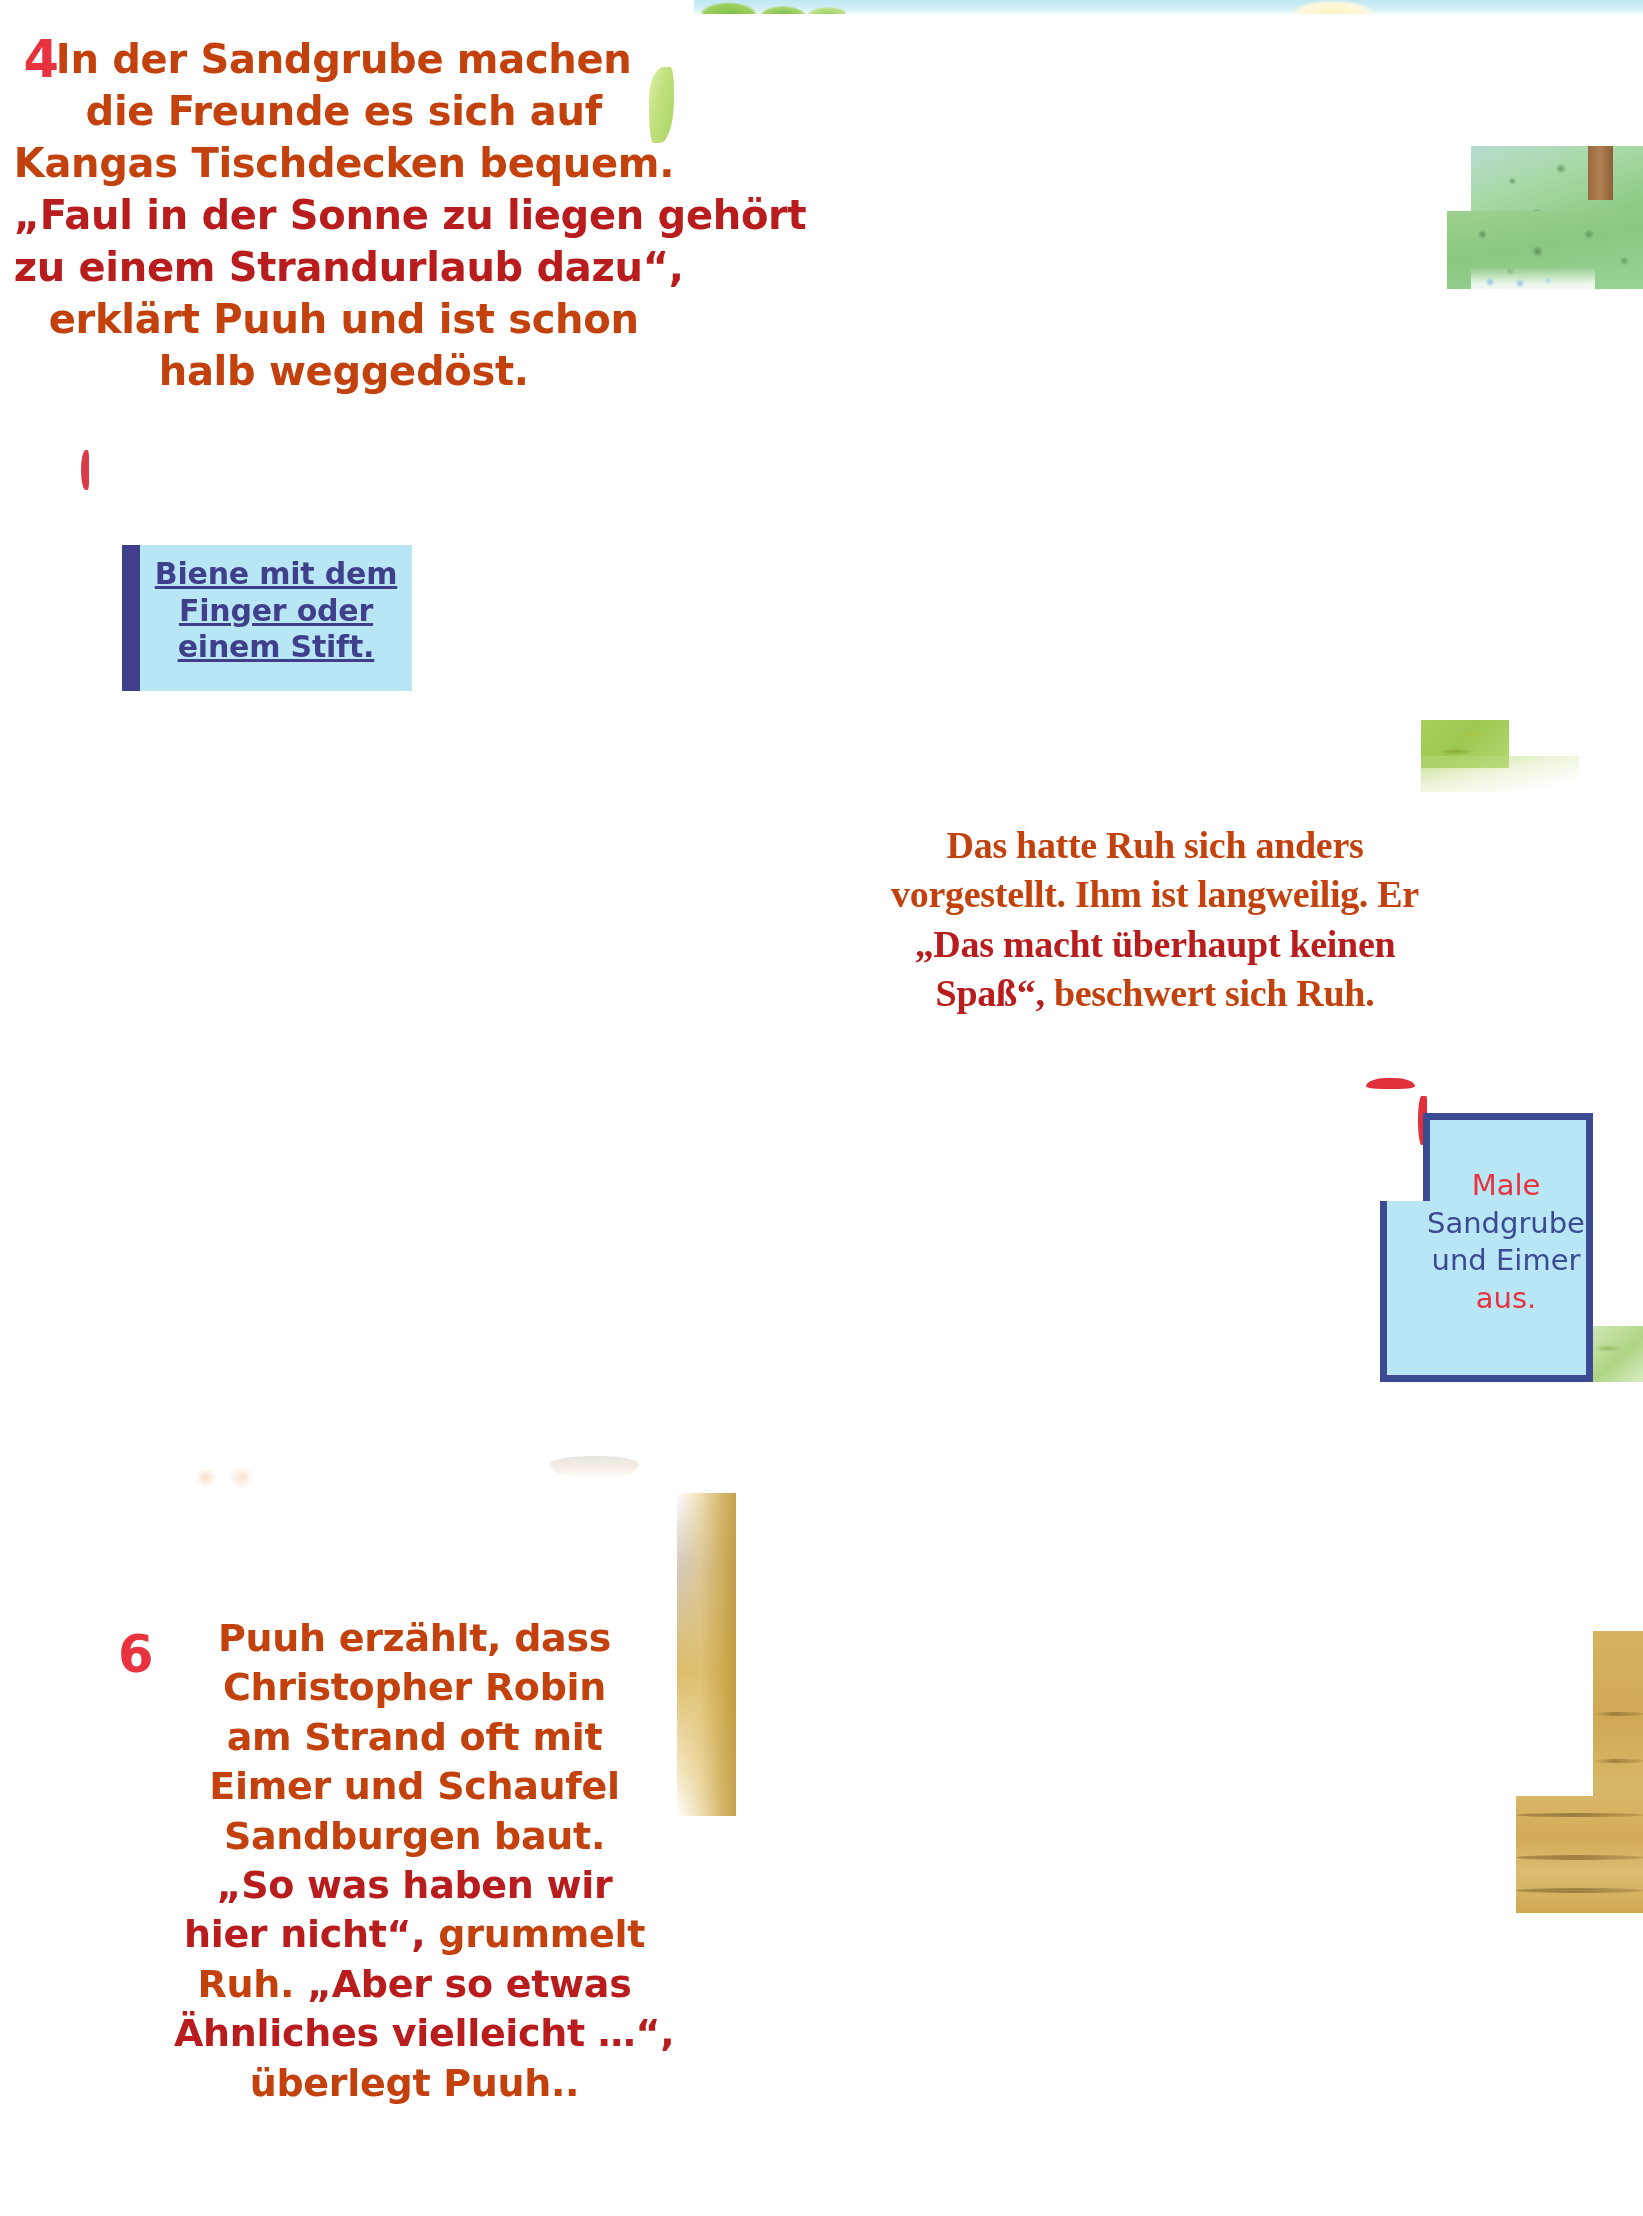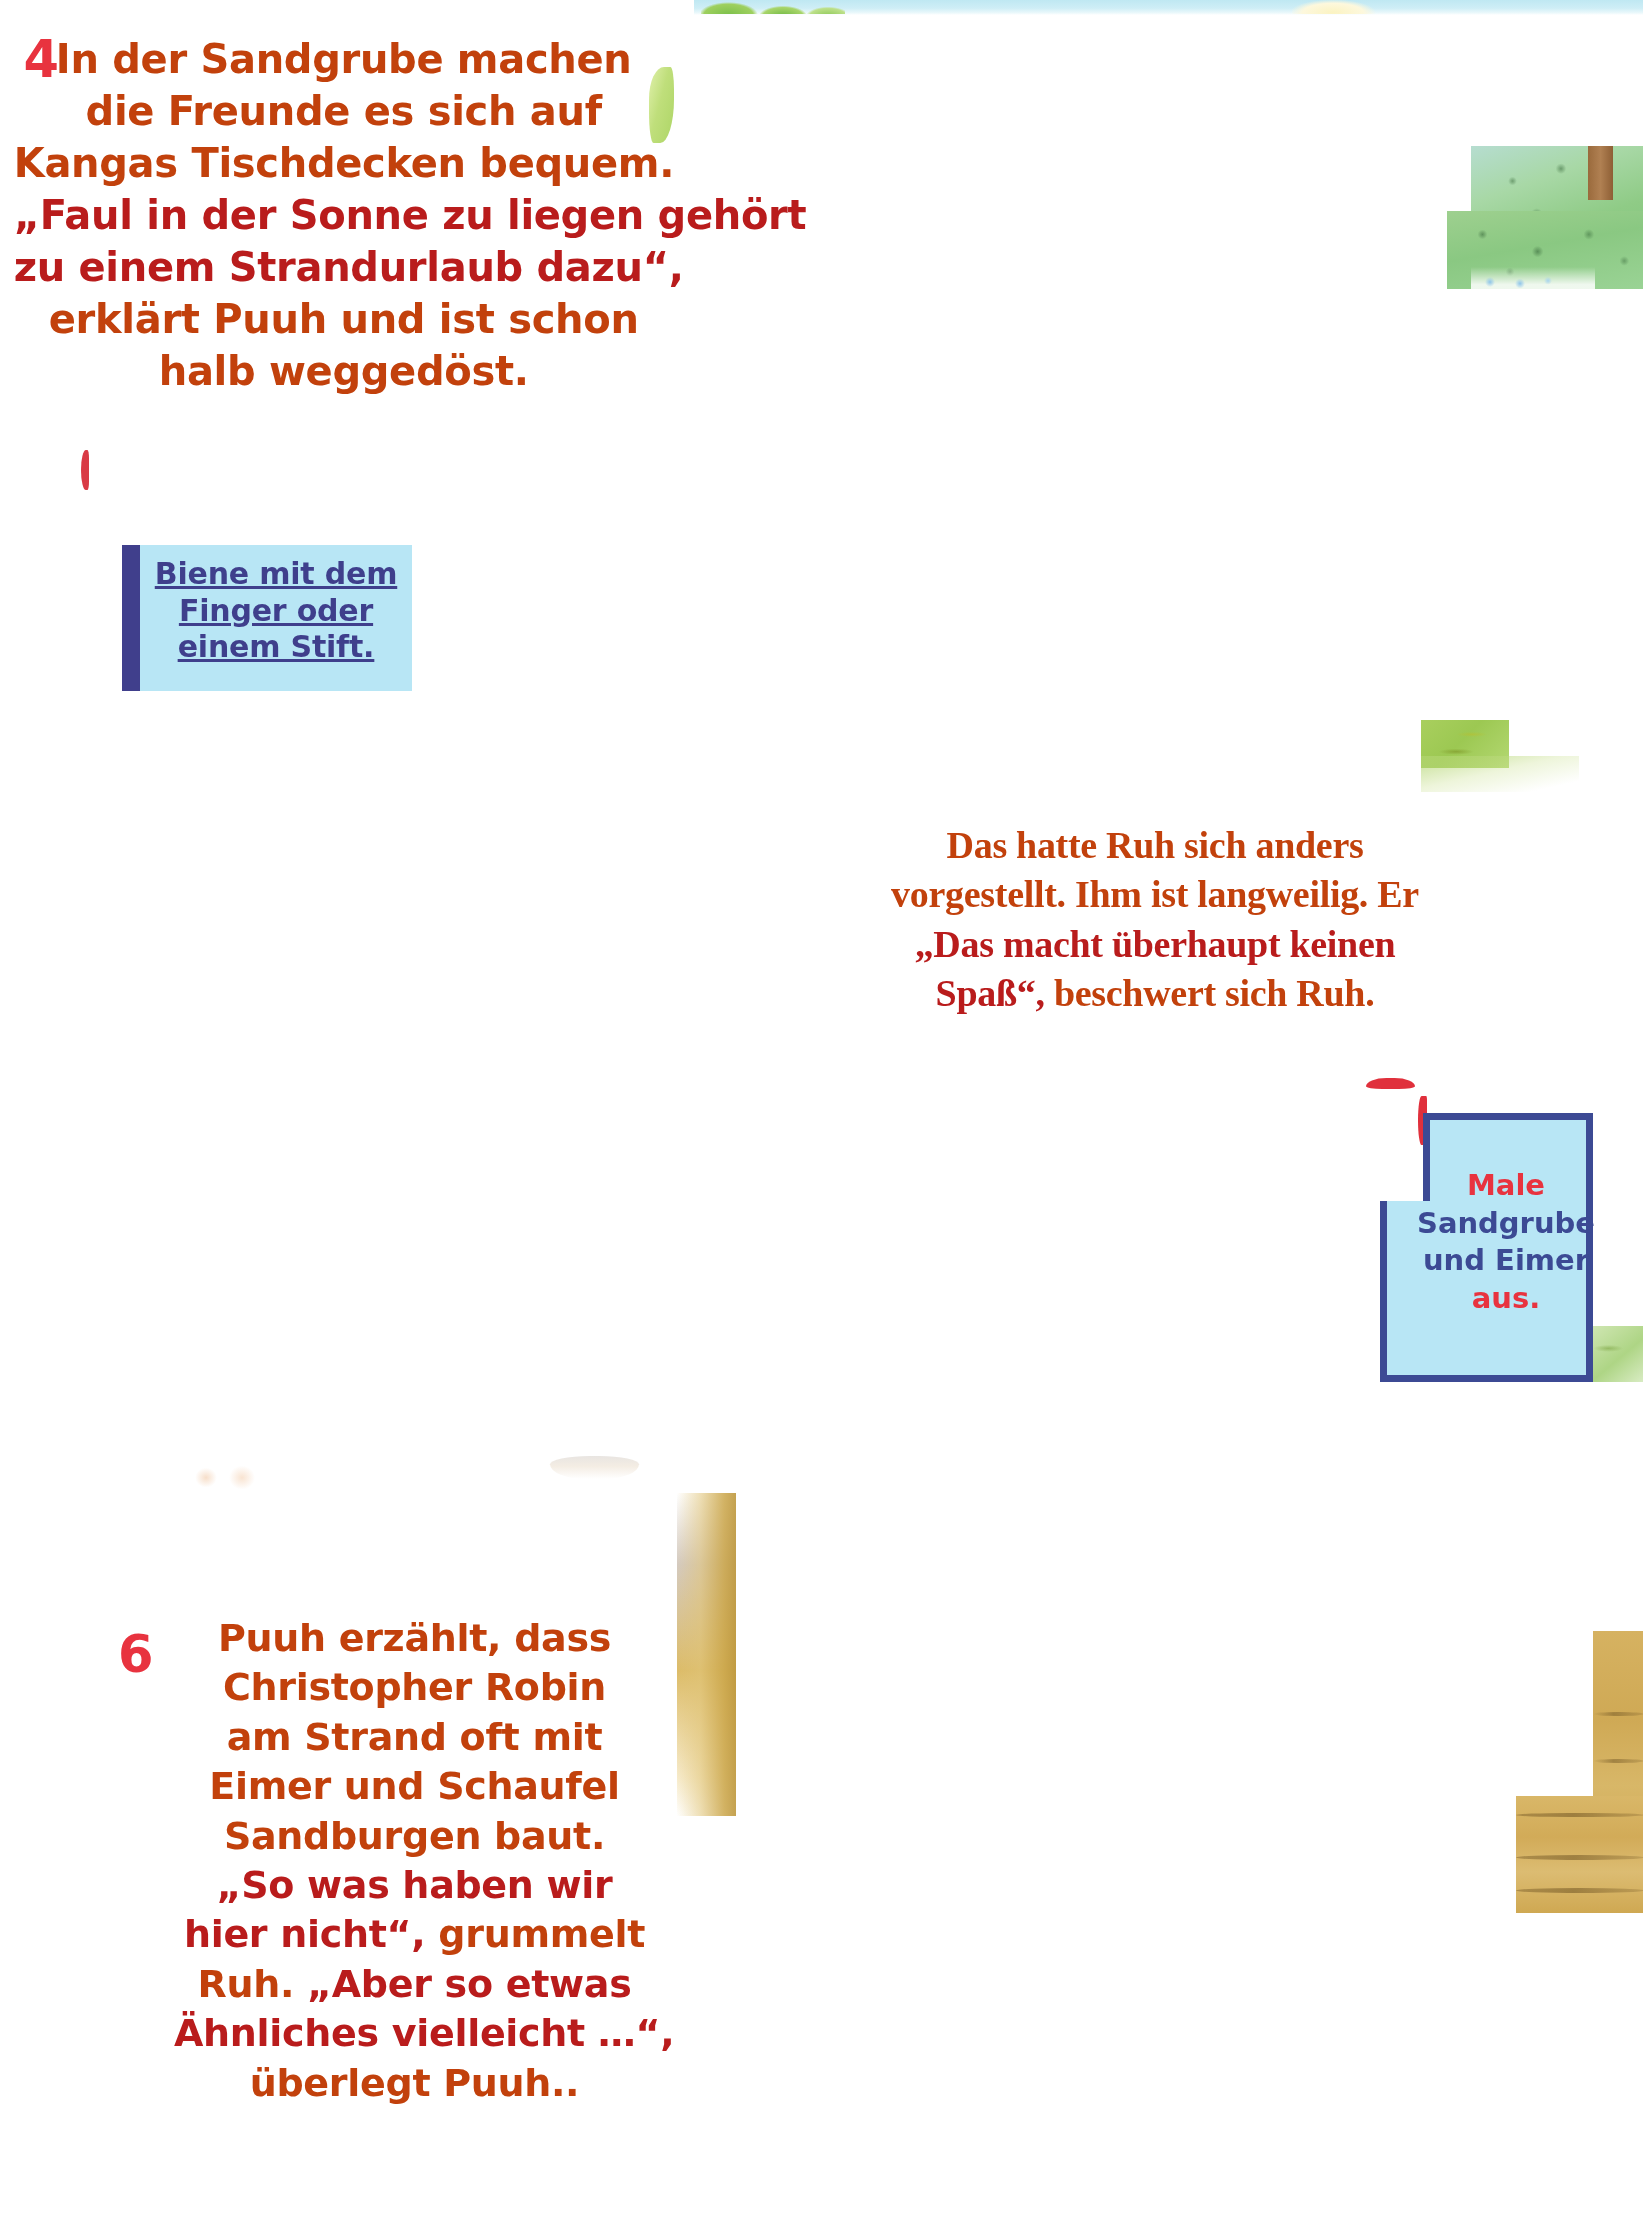--- a/index.html
+++ b/index.html
@@ -111,21 +111,21 @@
     width: 155px; height: 12.4px;
     background: #b8e6f5;
   }
   #callout-male-text {
     position: absolute;
     left: 0; top: 54px;
     width: 252px;
     text-align: center;
     font-size: 29px;
     line-height: 1.30;
-    font-weight: 700;
+    font-weight: 400;
     color: #3c4a94;
     font-family: "DejaVu Sans", "Liberation Sans", sans-serif;
   }
   #callout-male-text .line { display: block; white-space: nowrap; }
   #callout-male-text .accent { color: #e8333f; }
 
   
   #red-crescent {
     position: absolute;
     left: 1366px; top: 1078px;

